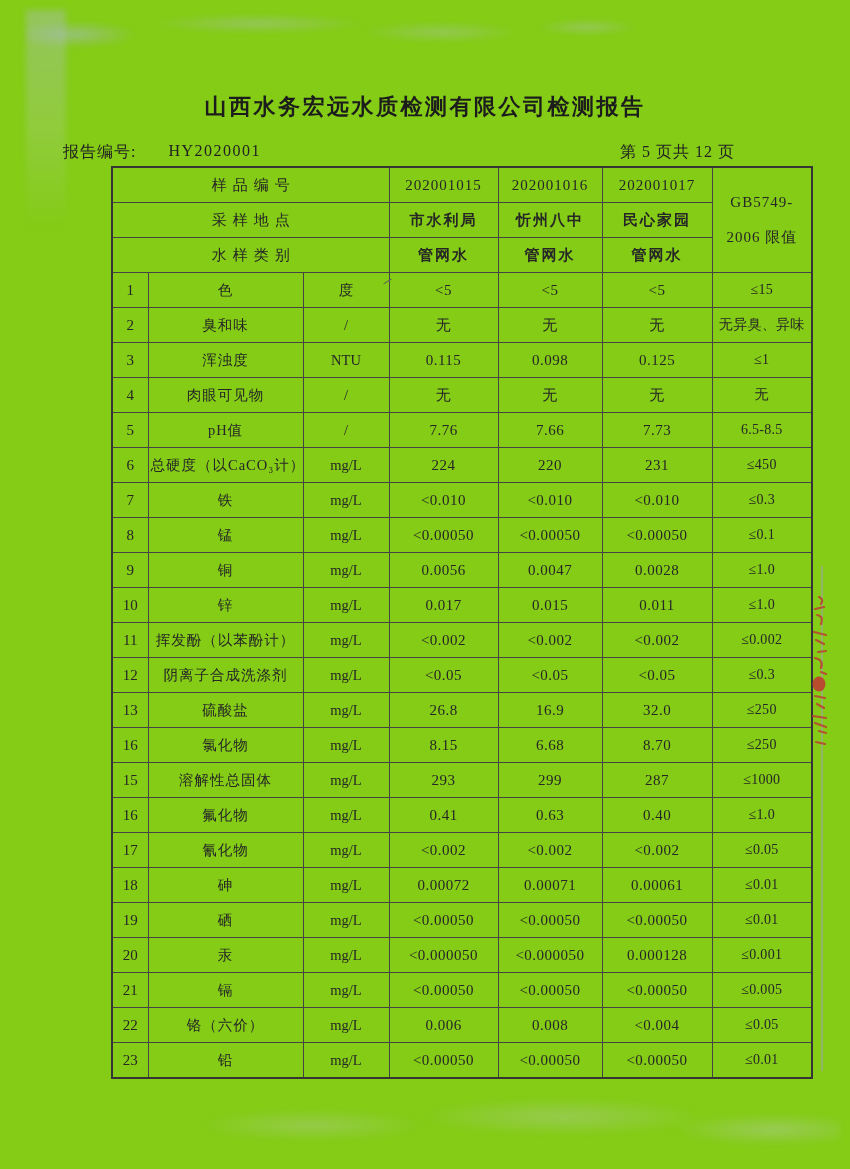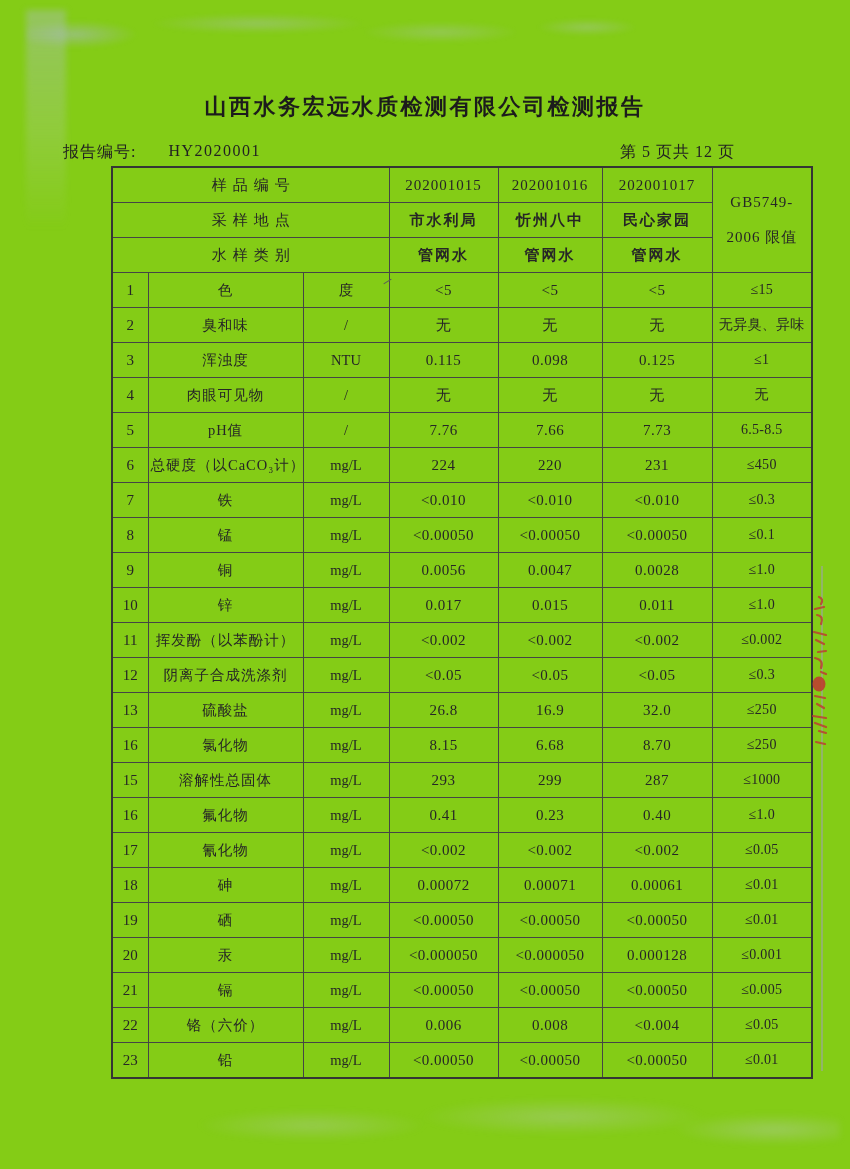--- a/index.html
+++ b/index.html
@@ -295,21 +295,21 @@
         <td class="c-val">293</td>
         <td class="c-val">299</td>
         <td class="c-val">287</td>
         <td class="c-limit">≤1000</td>
       </tr>
         <tr>
         <td class="c-no">16</td>
         <td class="c-name">氟化物</td>
         <td class="c-unit">mg/L</td>
         <td class="c-val">0.41</td>
-        <td class="c-val">0.23</td>
+        <td class="c-val">0.63</td>
         <td class="c-val">0.40</td>
         <td class="c-limit">≤1.0</td>
       </tr>
         <tr>
         <td class="c-no">17</td>
         <td class="c-name">氰化物</td>
         <td class="c-unit">mg/L</td>
         <td class="c-val">&lt;0.002</td>
         <td class="c-val">&lt;0.002</td>
         <td class="c-val">&lt;0.002</td>

